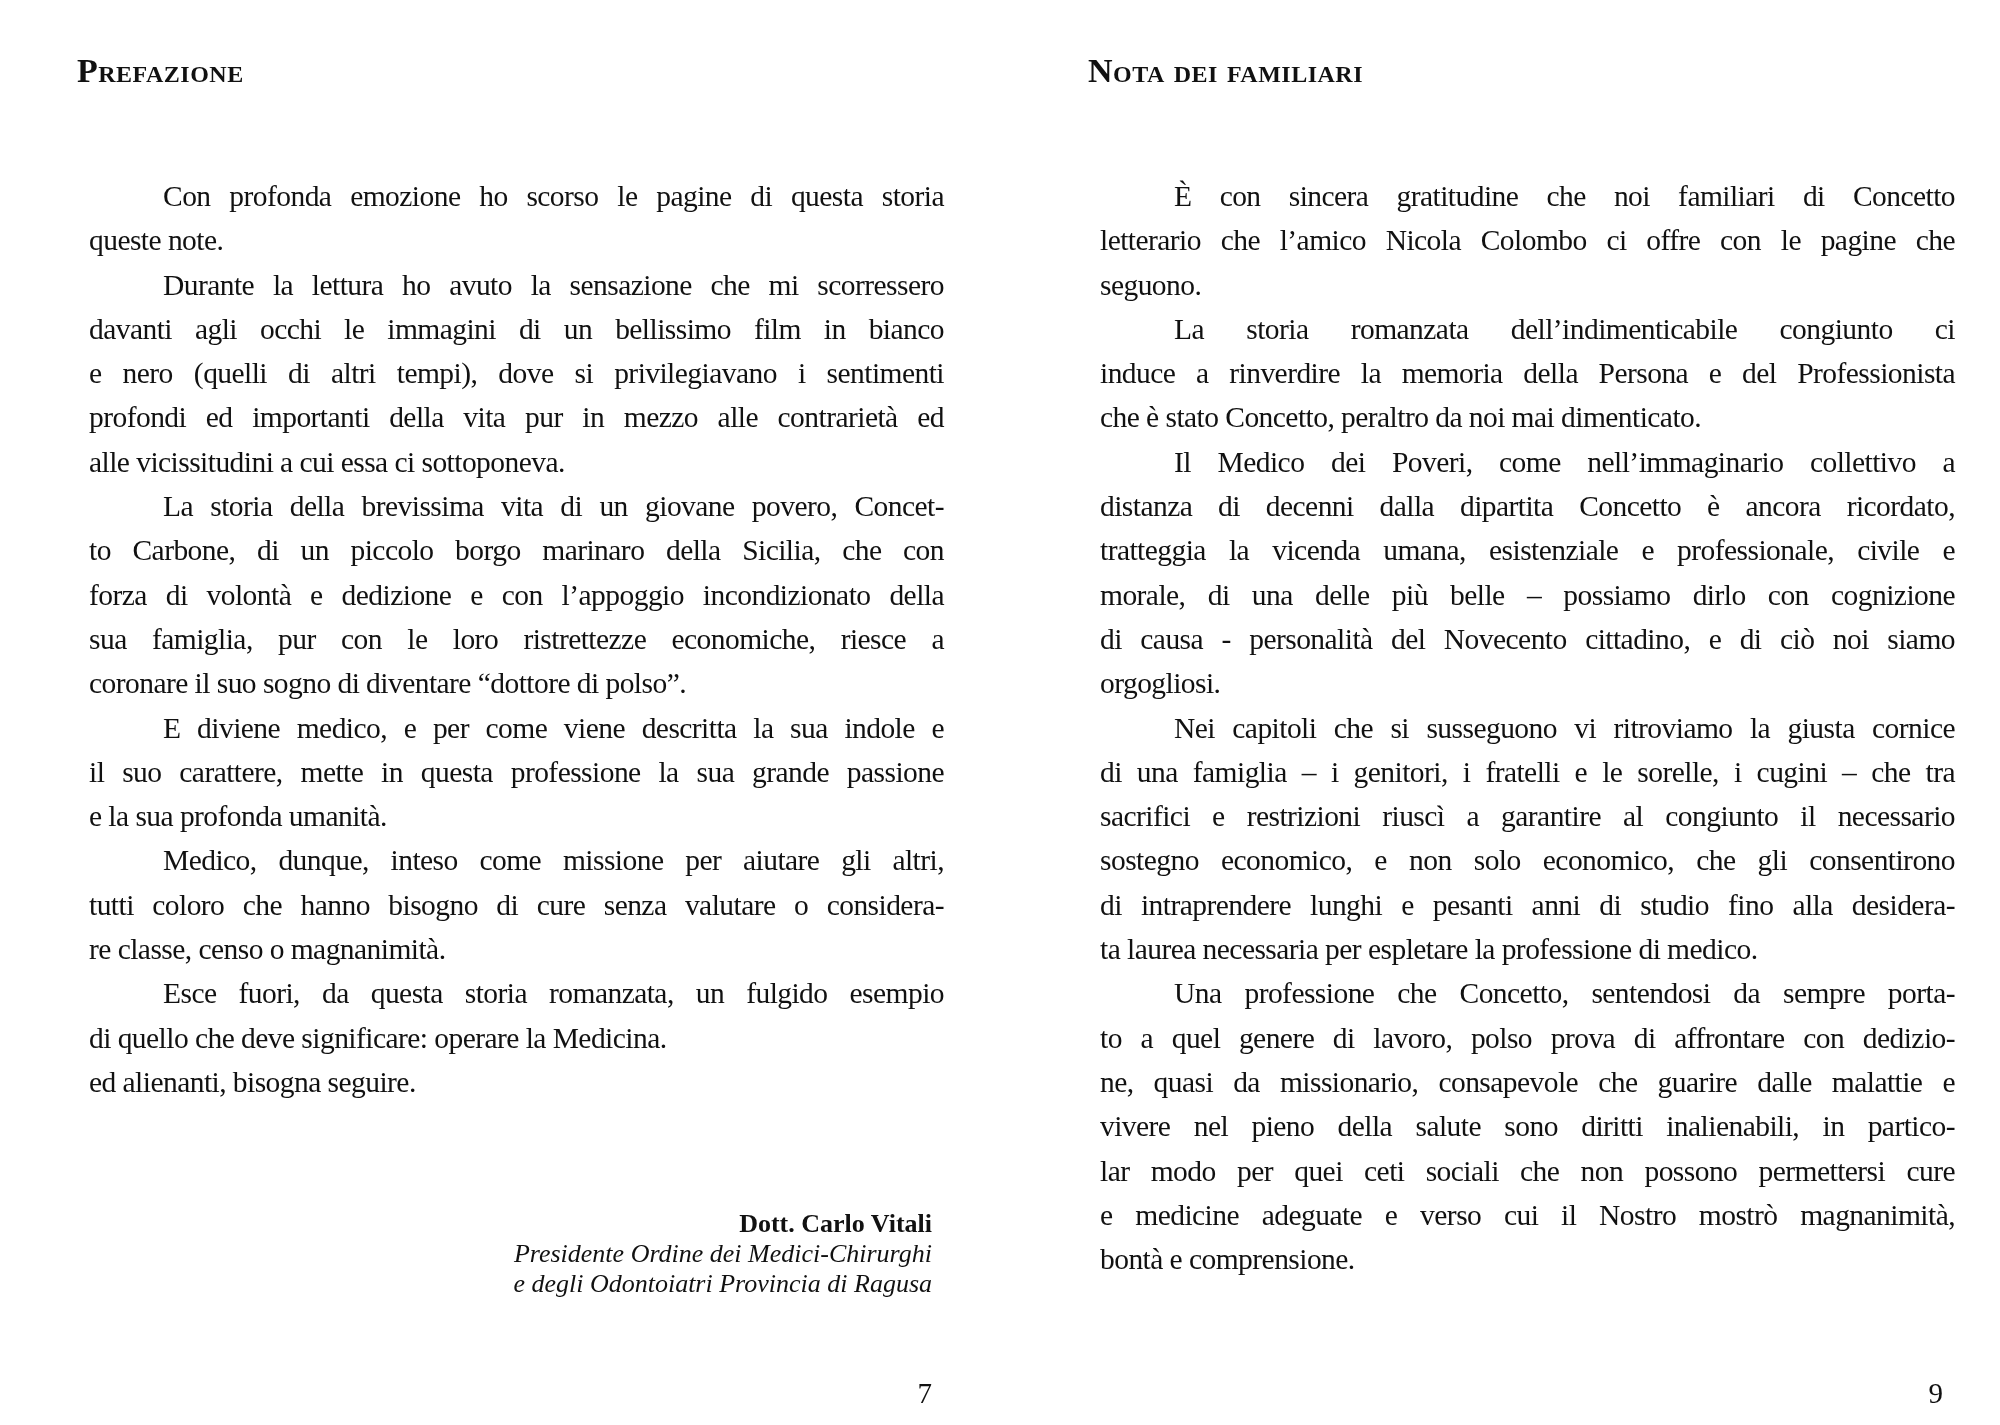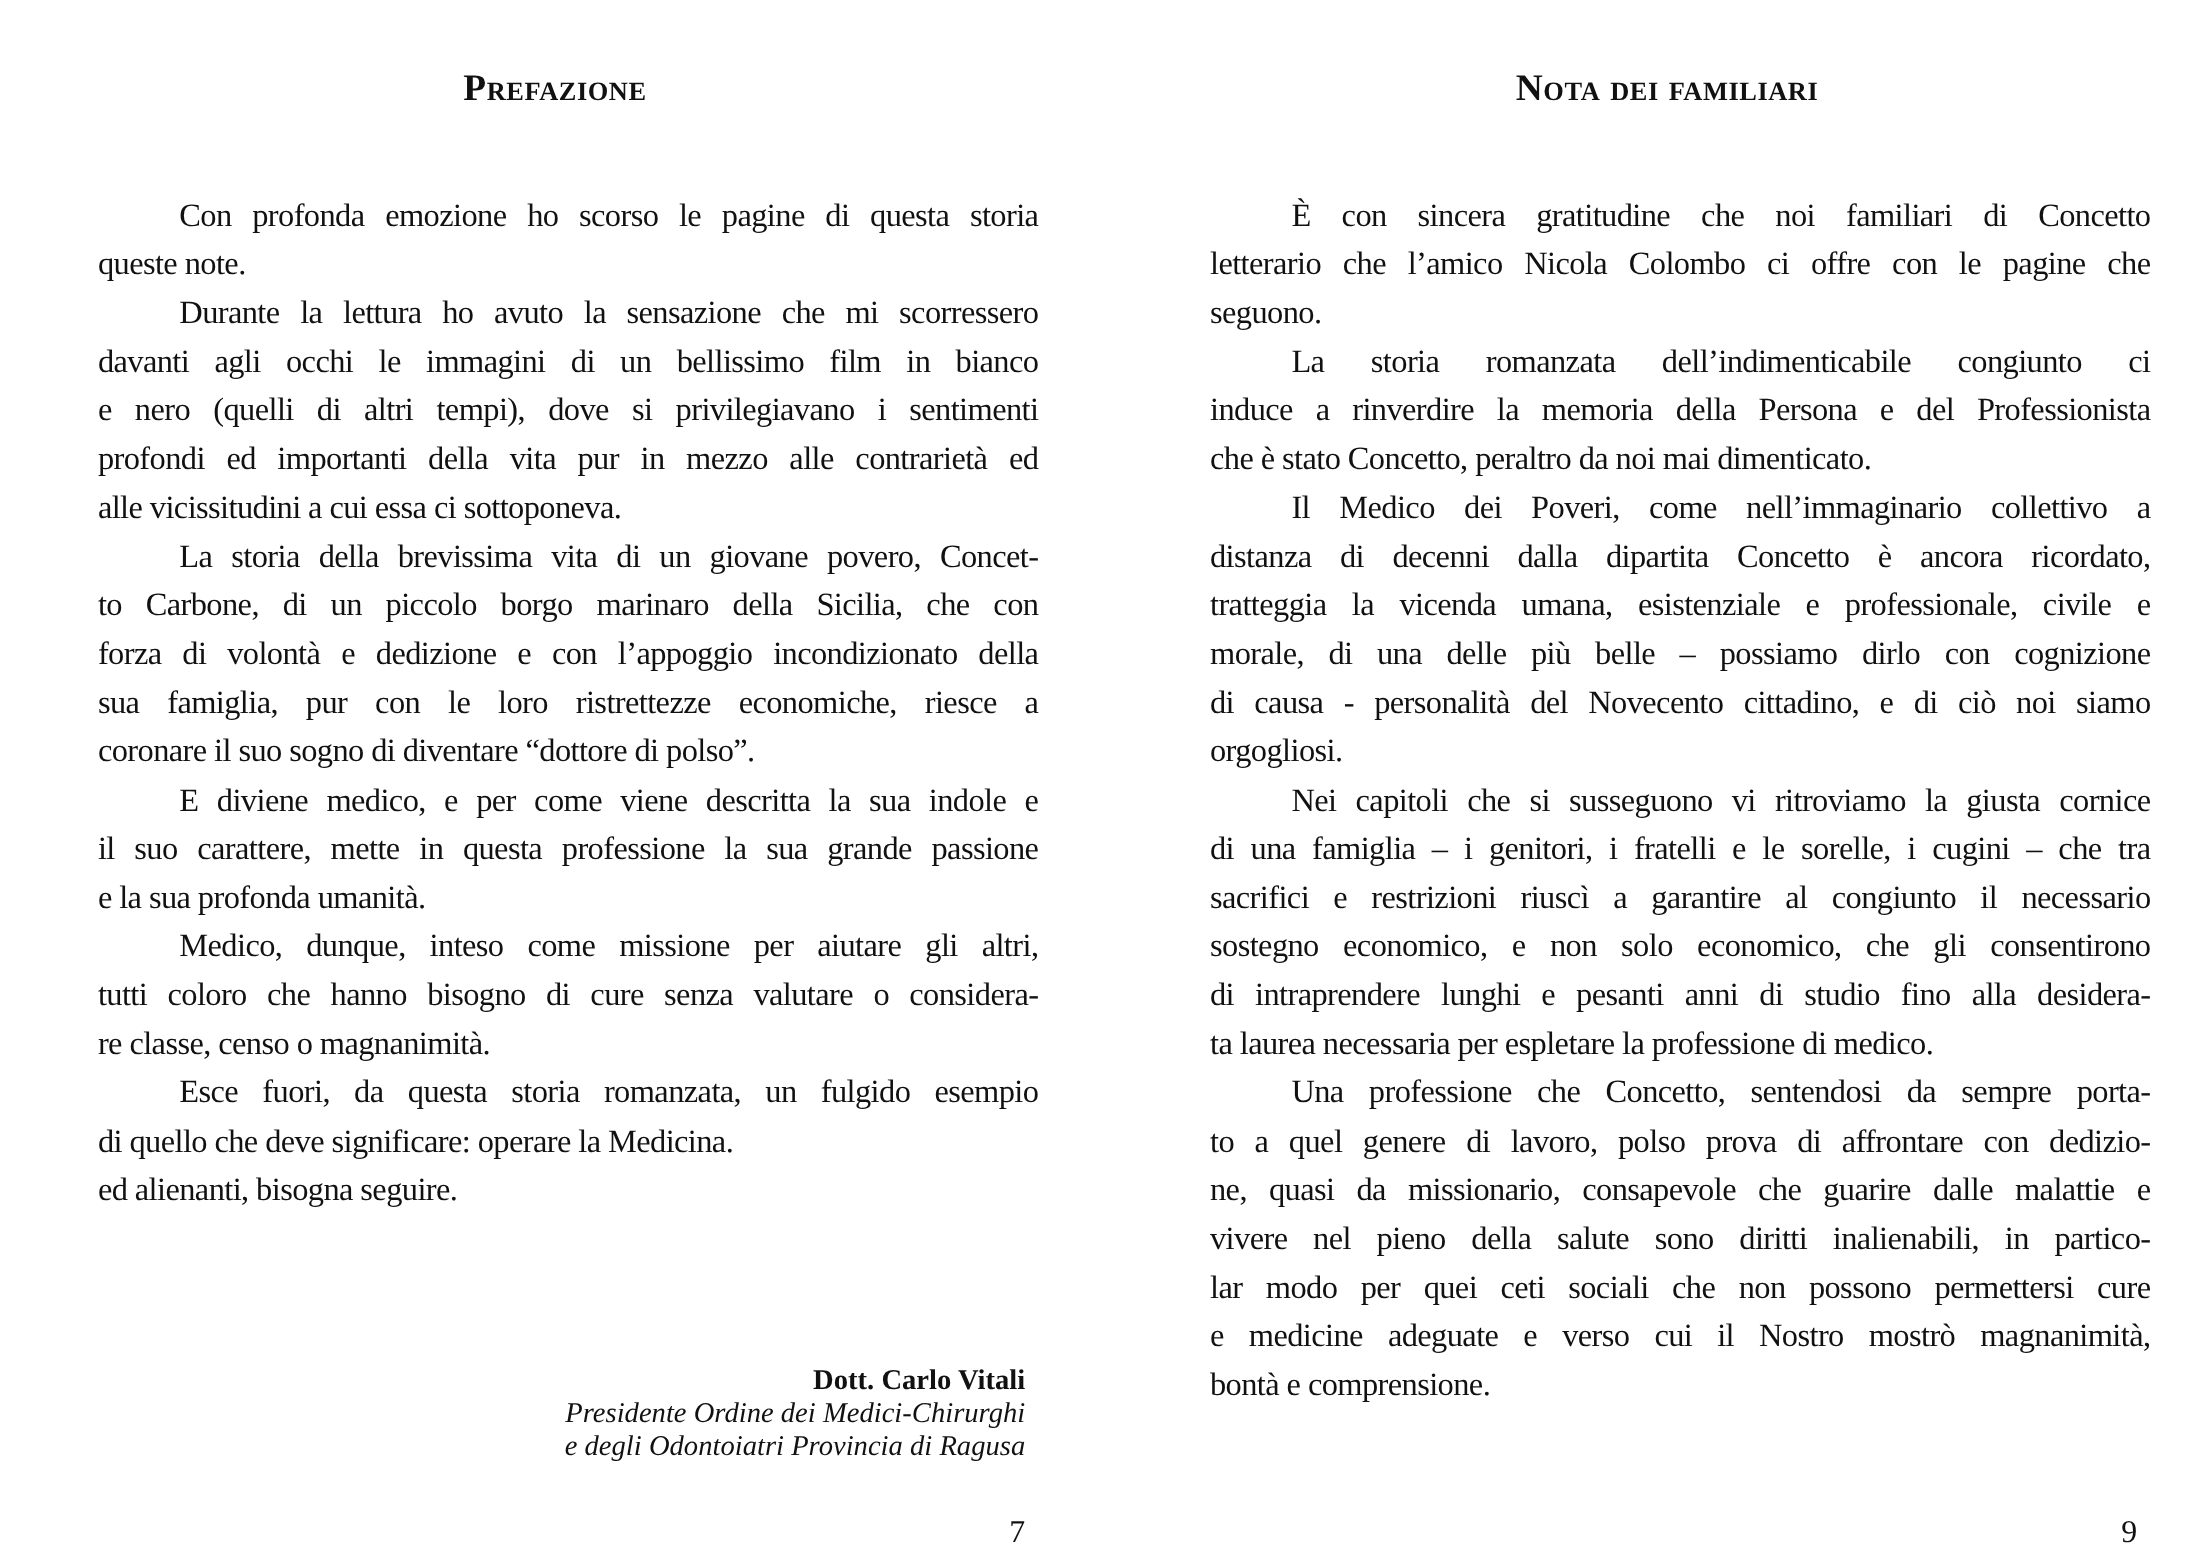--- a/index.html
+++ b/index.html
@@ -1,29 +1,29 @@
 <!DOCTYPE html>
 <html><head>
 <meta charset="utf-8">
 <style>
   html, body { margin: 0; padding: 0; background: #ffffff; }
   body { width: 2000px; height: 1425px; position: relative; overflow: hidden;
          font-family: "Liberation Serif", "DejaVu Serif", serif; color: #111111; }
   .page { position: absolute; top: 0; height: 1425px; }
   .page.left { left: 77px; width: 855px; }
   .page.right { left: 1088px; width: 855px; }
-  .title { position: absolute; top: 62px; left: 0; width: 100%; text-align: center;
+  .title { position: absolute; top: 52px; left: 0; width: 100%; 
            font-size: 34px; font-weight: bold; font-variant: small-caps; letter-spacing: 0.5px; font-family: Liberation Serif, serif; }
   .body { position: absolute; top: 174px; left: 12px; width: 100%; }
   .line { font-size: 29.5px; line-height: 44.3px; height: 44.3px; white-space: nowrap;
           text-align: justify; text-align-last: justify; letter-spacing: -0.55px; word-spacing: 0px; }
   .line.last { text-align-last: left; }
   .line.indent { padding-left: 74px; }
   .signature { position: absolute; left: 0; width: 100%; text-align: right; }
-  .sig-name { font-size: 26px; font-weight: bold; line-height: 30px; margin-top: 31px; }
+  .sig-name { font-size: 26px; font-weight: bold; line-height: 30px; }
   .sig-role { font-size: 26px; font-style: italic; line-height: 30px; }
   .pagenum { position: absolute; top: 1378px; right: 0; font-size: 29px; line-height: 30px; }
 </style>
 </head>
 <body>
 
 <div class="page left">
   <div class="title">Prefazione</div>
   <div class="body" id="left-body">
       <div class="line indent">Con profonda emozione ho scorso le pagine di questa storia</div>

